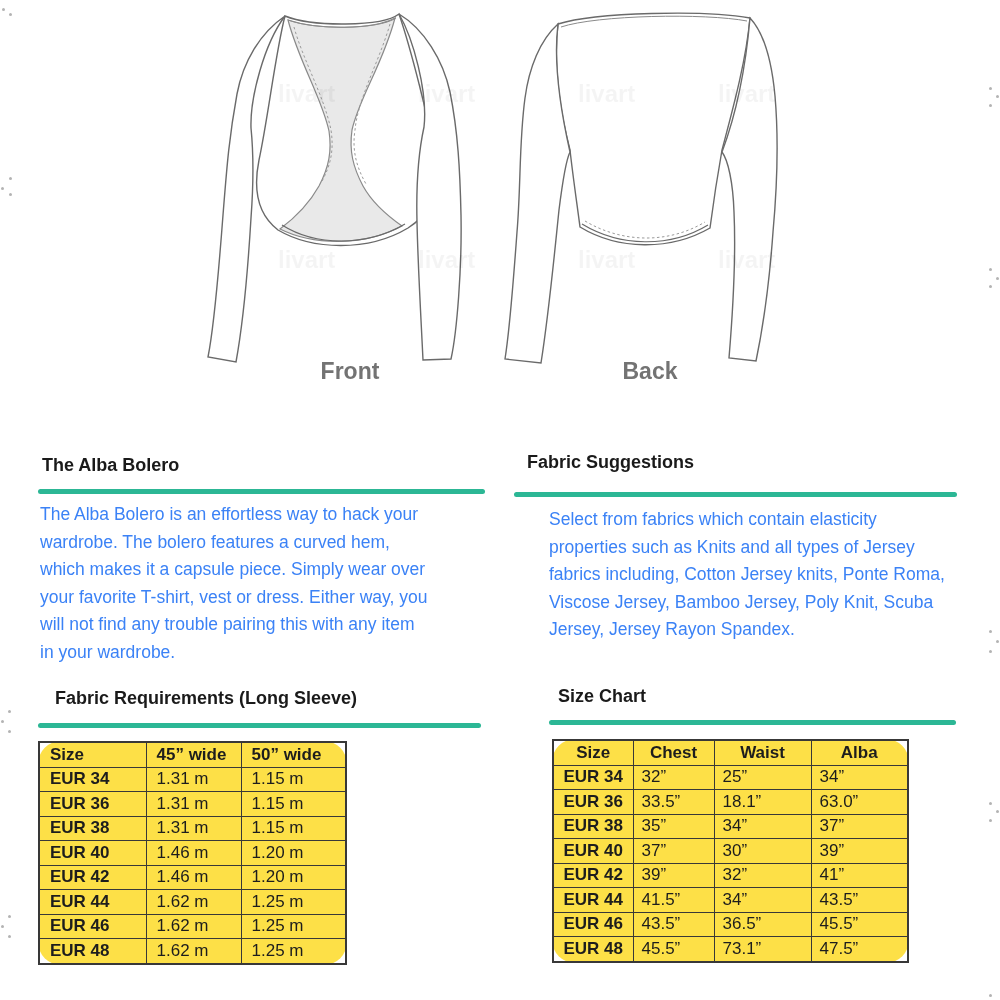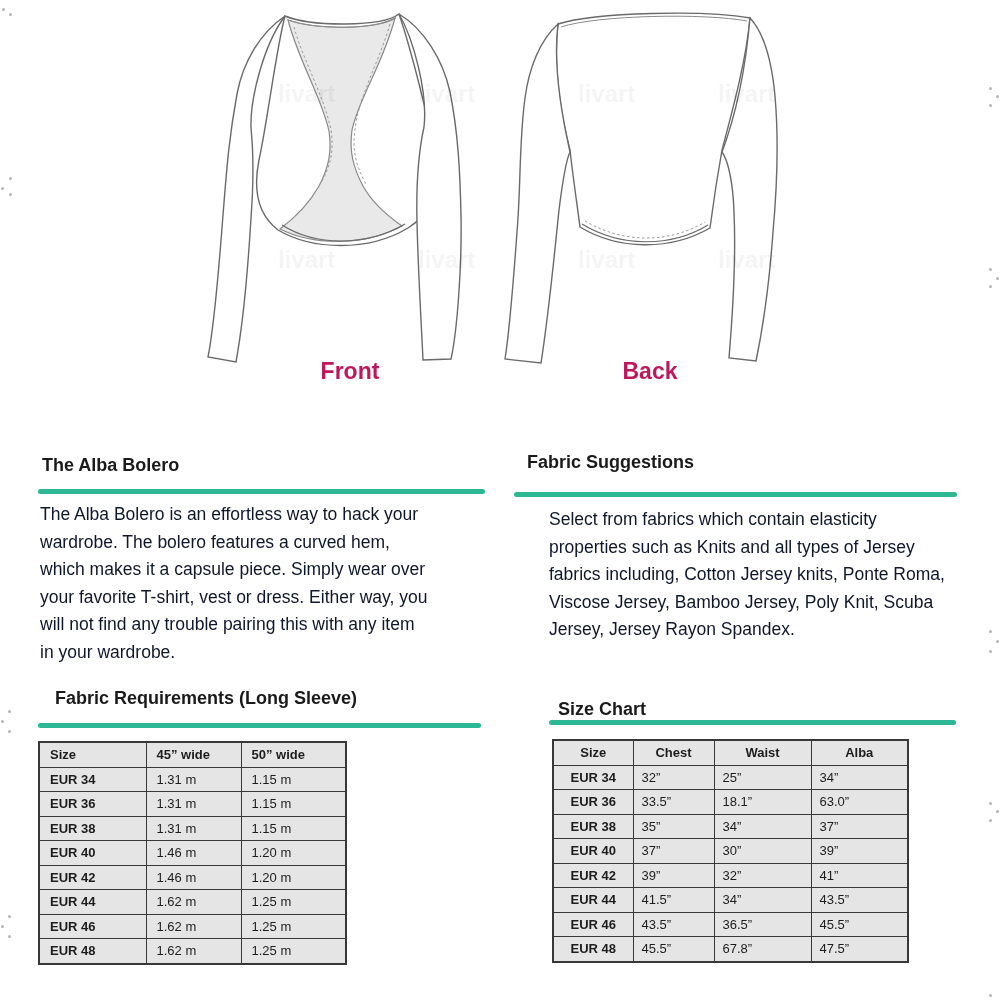--- a/index.html
+++ b/index.html
@@ -7,31 +7,31 @@
     width:1000px;height:1000px;position:relative;background:#ffffff;
     font-family:"Liberation Sans", sans-serif;color:#1d1d1d;overflow:hidden;
   }
   .abs{position:absolute;}
   
   .garment{position:absolute;top:0;width:300px;height:390px;}
   #front-drawing{left:200px;}
   #back-drawing{left:500px;}
   .view-label{
     position:absolute;top:358px;width:300px;text-align:center;
-    font-weight:bold;font-size:23px;color:#be185d;
+    font-weight:bold;font-size:23px;color:#737373;
   }
   #front-label{left:200px;}
   #back-label{left:500px;}
   
   .section-heading{font-weight:bold;font-size:18px;color:#1a1a1a;white-space:nowrap;}
   .accent-line{height:5px;border-radius:3px;}
   
-  .para{font-size:17.5px;line-height:27.5px;white-space:pre-line;color:#0f172a;}
-  
-  table{border-collapse:collapse;table-layout:fixed;background:#e5e5e5;font-size:13px;}
+  .para{font-size:17.5px;line-height:27.5px;white-space:pre-line;color:#3b82f6;}
+  
+  table{border-collapse:collapse;table-layout:fixed;background:#fde047;font-size:17px;border-radius:23px;}
   th,td{border:1.6px solid #383838;height:23.5px;overflow:hidden;white-space:nowrap;}
   table{border:2.2px solid #383838;}
   thead th{font-weight:bold;}
   
   #fabric-req-table th, #fabric-req-table td{text-align:left;padding:0 0 0 10px;}
   
   #size-chart-table thead th{text-align:center;padding:0;}
   #size-chart-table tbody th{text-align:center;padding:0;font-weight:bold;}
   #size-chart-table tbody td{text-align:left;padding:0 0 0 8px;}
   
@@ -152,21 +152,21 @@
         <td>1.25 m</td>
       </tr>
       <tr>
         <th>EUR 48</th>
         <td>1.62 m</td>
         <td>1.25 m</td>
       </tr>
     </tbody>
 </table>
 
-<div class="abs section-heading" style="left:558px;top:686px;margin-top:13px;">Size Chart</div>
+<div class="abs section-heading" style="left:558px;top:686px;">Size Chart</div>
 <div class="abs accent-line" style="left:549px;top:720px;width:407px;background:#2cb795;"></div>
 <table class="abs" id="size-chart-table" style="left:552px;top:739px;width:355px;">
   <colgroup>
       <col style="width:80px">
       <col style="width:81px">
       <col style="width:97px">
       <col style="width:97px">
     </colgroup>
   <thead>
       <tr>
@@ -215,21 +215,21 @@
       </tr>
       <tr>
         <th>EUR 46</th>
         <td>43.5”</td>
         <td>36.5”</td>
         <td>45.5”</td>
       </tr>
       <tr>
         <th>EUR 48</th>
         <td>45.5”</td>
-        <td>67.8”</td>
+        <td>73.1”</td>
         <td>47.5”</td>
       </tr>
     </tbody>
 </table>
 
 <div class="dot" style="left:2px;top:8px;"></div>
 <div class="dot" style="left:9px;top:13px;"></div>
 <div class="dot" style="left:9px;top:177px;"></div>
 <div class="dot" style="left:1px;top:187px;"></div>
 <div class="dot" style="left:9px;top:193px;"></div>

